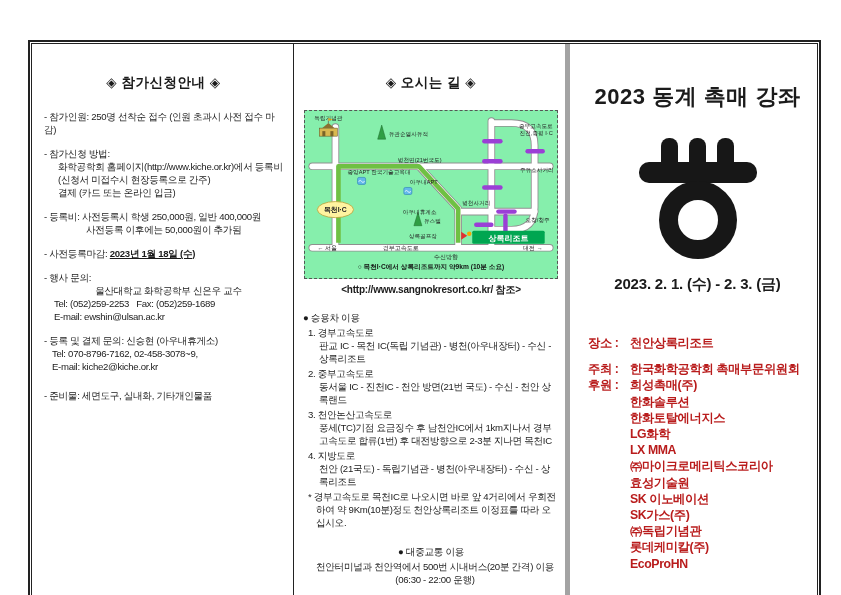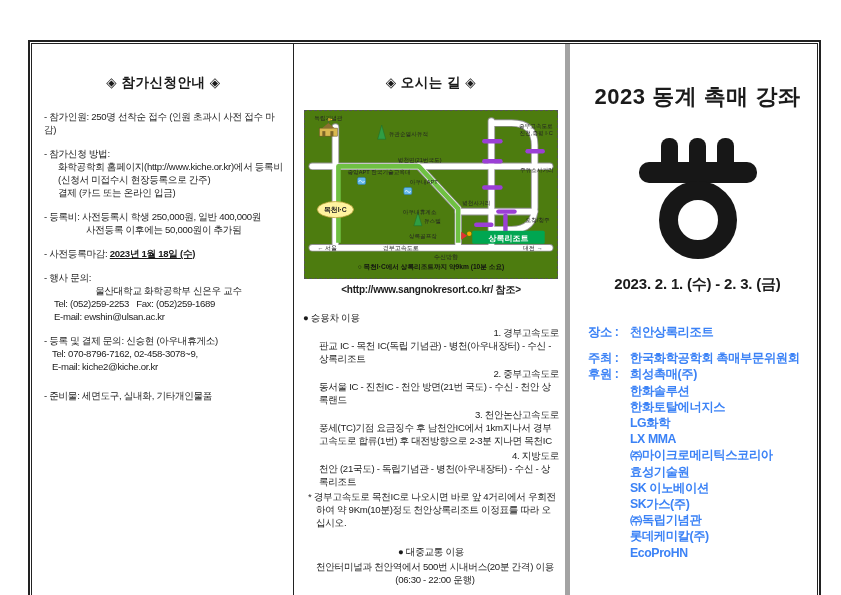--- a/index.html
+++ b/index.html
@@ -21,40 +21,40 @@
 
   .body-txt { font-size:9.6px; line-height:13px; letter-spacing:-0.3px; }
   .item { margin-bottom:11px; }
   .sub { padding-left:14px; }
   .sub2 { padding-left:8px; }
   .u { }
   .bu { text-decoration:underline; font-weight:bold; }
   .pre { white-space:pre-wrap; }
 
   
-  .map-box { width:254px; margin:0 auto; border:1px dashed #555; background:#4d7c0f; }
+  .map-box { width:254px; margin:0 auto; border:1px dashed #555; background:#86efac; }
   .map-caption { text-align:center; font-size:10px; letter-spacing:-0.2px; margin:4px 0 14px 0; font-weight:bold; }
 
-  .route-name { padding-left:5px;text-align:right; }
+  .route-name { padding-left:5px; }
   .route-desc { padding-left:16px; margin-bottom:2px; }
   .bullet-head { margin-bottom:2px; }
   .car-tip { padding-left:13px; text-indent:-8px; margin-top:2px; }
   .transit-block { margin-top:16px;text-align:center; }
   .transit-desc { padding-left:8px; }
 
   
   .main-title { text-align:center; font-weight:bold; font-size:22px; letter-spacing:0.5px; margin-top:24px; }
   .logo { width:130px; margin:26px auto 0 auto; display:flex; flex-direction:column; align-items:center; }
   .logo-prongs { display:flex; gap:11px; margin-bottom:-9px; }
   .logo-prongs span { width:17px; height:33px; background:#171717; border-radius:8px; }
   .logo-bar { width:118px; height:21px; background:#171717; border-radius:10px; }
   .logo-ring { width:78px; height:78px; border:19px solid #171717; border-radius:50%; margin-top:-2px; }
   .event-date { text-align:center; font-weight:bold; font-size:15px; letter-spacing:-0.2px; margin-top:16px; }
 
-  .info { margin-top:30px; font-size:12.3px; font-weight:bold; letter-spacing:-0.4px; line-height:16.2px; color:#3b82f6; }
+  .info { margin-top:41px; font-size:12.3px; font-weight:bold; letter-spacing:-0.4px; line-height:16.2px; color:#b91c1c; }
   .info-row { display:flex; }
   .info-label { width:42px; flex:none; }
   .row-place { margin-bottom:10px; }
   .sponsor-list { }
 </style>
 </head>
 <body>
 
 <div class="frame">
   <div class="cols">

